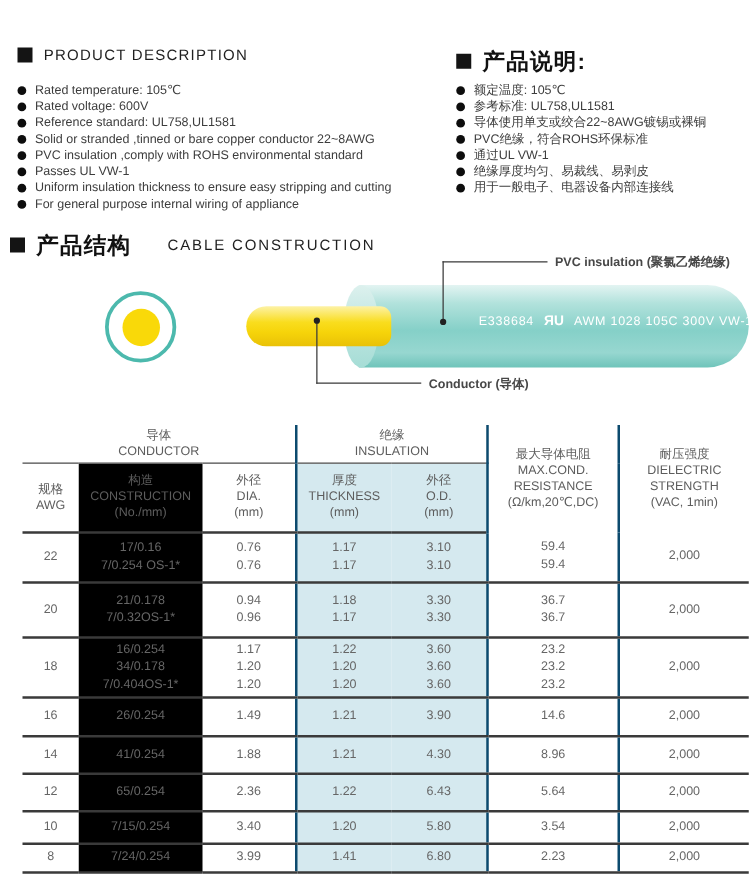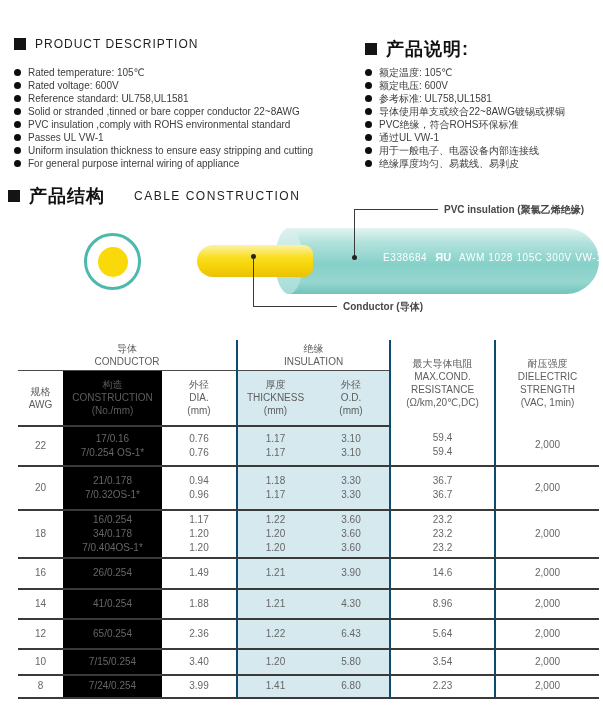--- a/index.html
+++ b/index.html
@@ -104,45 +104,41 @@
     <span class="sq"></span>
     <span class="t-zh">产品说明:</span>
   </div>
   <ul class="blist" style="left:365px; top:66px; width:238px;">
     <li>
         <span class="dot"></span>
         <span>额定温度: 105℃</span>
       </li>
     <li>
         <span class="dot"></span>
-        <span>额定电压: 600V</span>
-      </li>
-    <li>
-        <span class="dot"></span>
         <span>参考标准: UL758,UL1581</span>
       </li>
     <li>
         <span class="dot"></span>
         <span>导体使用单支或绞合22~8AWG镀锡或裸铜</span>
       </li>
     <li>
         <span class="dot"></span>
         <span>PVC绝缘，符合ROHS环保标准</span>
       </li>
     <li>
         <span class="dot"></span>
         <span>通过UL VW-1</span>
       </li>
     <li>
         <span class="dot"></span>
+        <span>绝缘厚度均匀、易裁线、易剥皮</span>
+      </li>
+    <li>
+        <span class="dot"></span>
         <span>用于一般电子、电器设备内部连接线</span>
-      </li>
-    <li>
-        <span class="dot"></span>
-        <span>绝缘厚度均匀、易裁线、易剥皮</span>
       </li>
   </ul>
 
   <div class="sec-title" style="left:8px; top:184px;">
     <span class="sq"></span>
     <span class="t-zh">产品结构</span>
     <span class="t-en2">CABLE CONSTRUCTION</span>
   </div>
 
   <div class="diagram">

